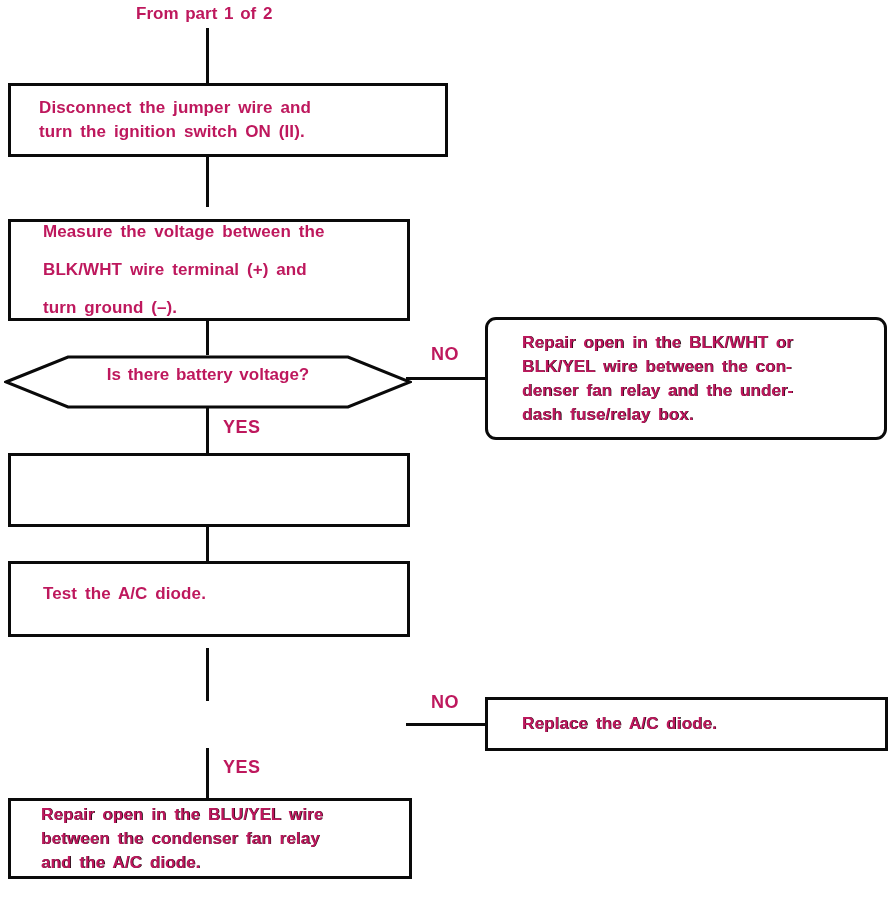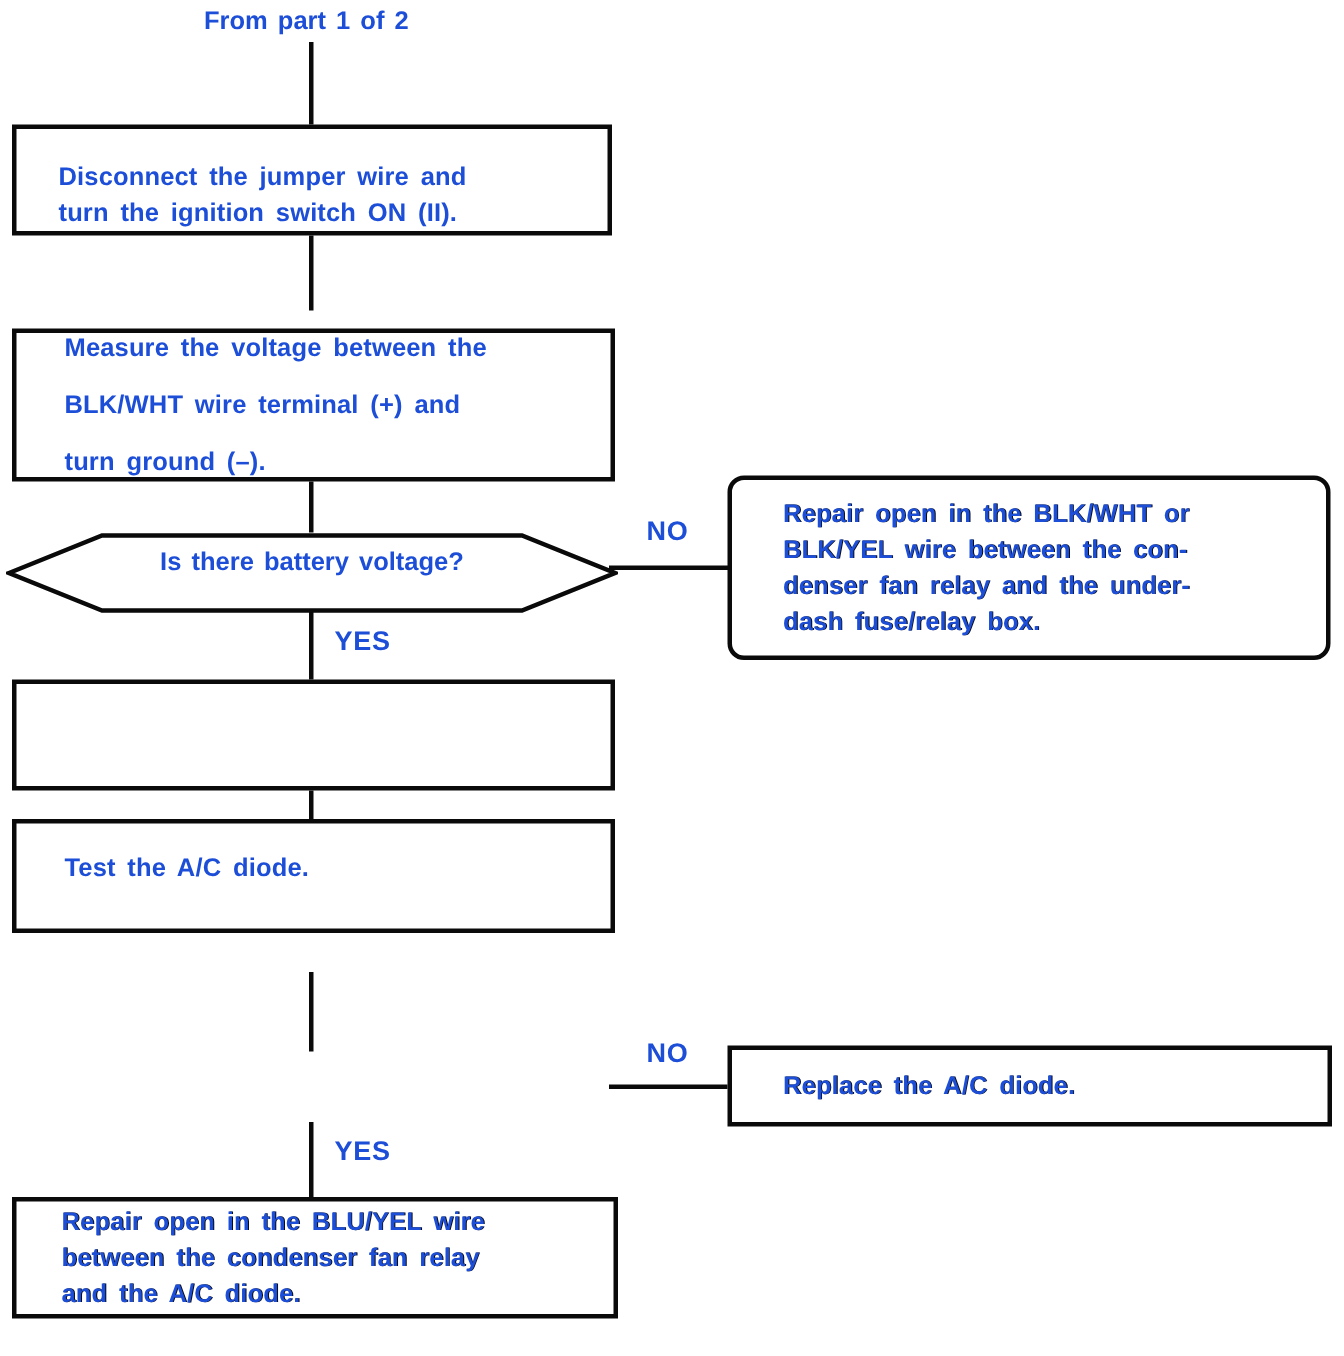--- a/index.html
+++ b/index.html
@@ -4,21 +4,21 @@
 <style>
   * { margin: 0; padding: 0; box-sizing: border-box; }
   html, body { background: #ffffff; }
   .canvas {
     position: relative;
     width: 896px;
     height: 904px;
     background: #ffffff;
     font-family: "Liberation Sans", sans-serif;
     font-weight: bold;
-    color: #1d4ed8;
+    color: #be185d;
     overflow: hidden;
   }
   .vline { position: absolute; width: 3px; background: #0a0a0a; }
   .hline { position: absolute; height: 3px; background: #0a0a0a; }
   .box {
     position: absolute;
     border: 3px solid #0a0a0a;
     background: #ffffff;
     display: flex;
     flex-direction: column;
@@ -64,21 +64,21 @@
   <div class="vline" style="left:206px; top:155px; height:52px;"></div>
   <div class="vline" style="left:206px; top:305px; height:50px;"></div>
   <div class="vline" style="left:206px; top:401px; height:54px;"></div>
   <div class="vline" style="left:206px; top:525px; height:52px;"></div>
   <div class="vline" style="left:206px; top:648px; height:53px;"></div>
   <div class="vline" style="left:206px; top:748px; height:52px;"></div>
 
   <div class="hline" style="left:406px; top:377px; width:81px;"></div>
   <div class="hline" style="left:406px; top:723px; width:81px;"></div>
 
-  <div class="box" style="left:8px; top:83px; width:400px; height:74px; padding-left:28px;justify-content:flex-end;">
+  <div class="box" style="left:8px; top:83px; width:440px; height:74px; padding-left:28px;">
     <div class="tline">Disconnect the jumper wire and</div>
     <div class="tline">turn the ignition switch ON (II).</div>
   </div>
 
   <div class="box" style="left:8px; top:219px; width:402px; height:102px; padding-left:32px;gap:14px;">
     <div class="tline">Measure the voltage between the</div>
     <div class="tline">BLK/WHT wire terminal (+) and</div>
     <div class="tline">turn ground (–).</div>
   </div>
 
@@ -95,21 +95,21 @@
   <div class="box heavy" style="left:485px; top:317px; width:402px; height:123px; padding-left:34px;border-radius:11px;">
     <div class="tline">Repair open in the BLK/WHT or</div>
     <div class="tline">BLK/YEL wire between the con-</div>
     <div class="tline">denser fan relay and the under-</div>
     <div class="tline">dash fuse/relay box.</div>
   </div>
 
   <div class="box" style="left:8px; top:453px; width:402px; height:74px; padding-left:32px;">
   </div>
 
-  <div class="box" style="left:8px; top:546px; width:402px; height:76px; padding-left:32px; justify-content:flex-start; padding-top:18px;">
+  <div class="box" style="left:8px; top:561px; width:402px; height:76px; padding-left:32px; justify-content:flex-start; padding-top:18px;">
     <div class="tline">Test the A/C diode.</div>
   </div>
 
 
   <div class="branch-label" style="left:431px; top:692px;">NO</div>
   <div class="branch-label" style="left:223px; top:757px;">YES</div>
 
   <div class="box heavy" style="left:485px; top:697px; width:403px; height:54px; padding-left:34px;">
     <div class="tline">Replace the A/C diode.</div>
   </div>

